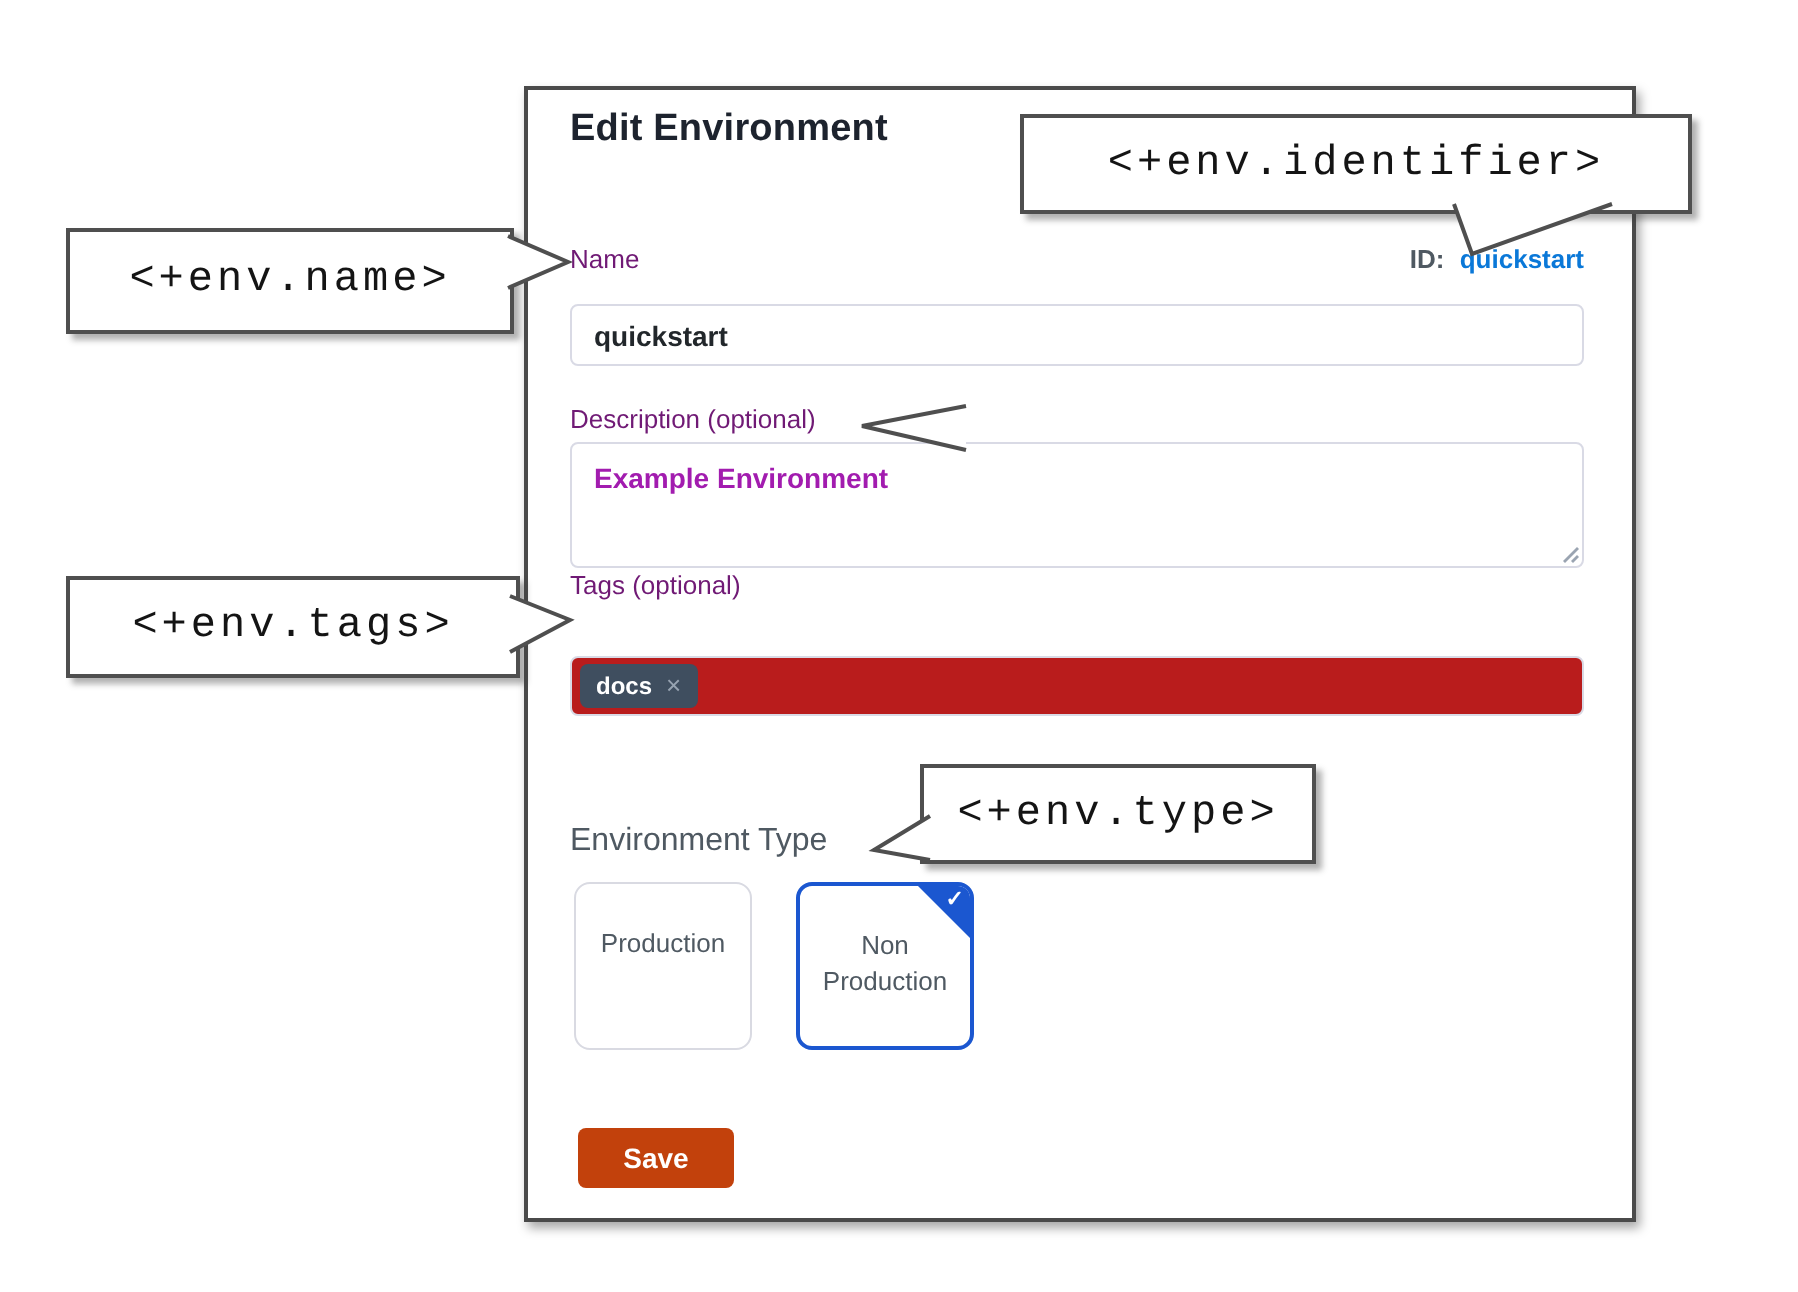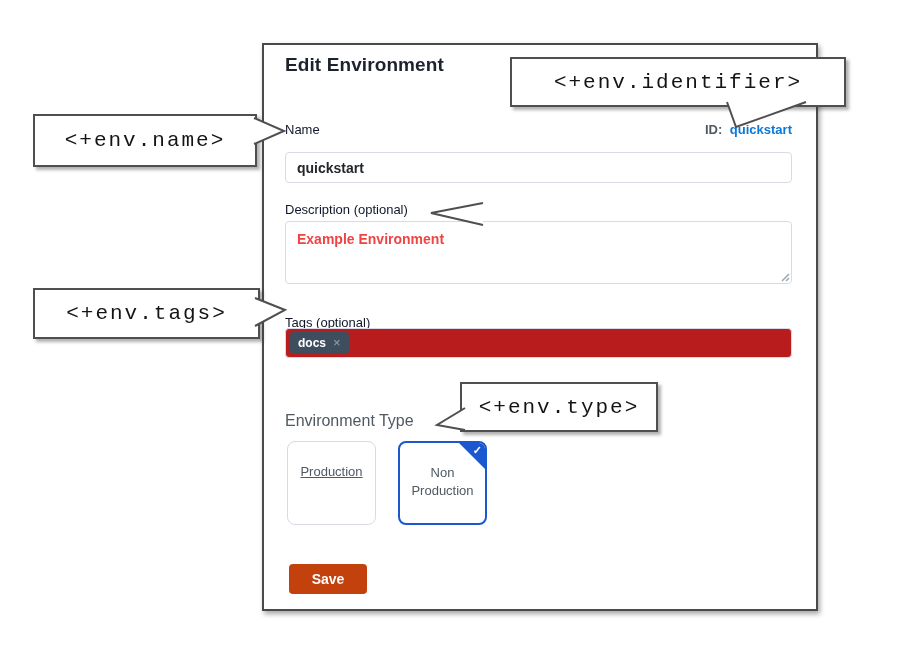--- a/index.html
+++ b/index.html
@@ -12,63 +12,63 @@
   
   .modal {
     position:absolute; left:262px; top:43px; width:556px; height:568px;
     background:#ffffff; border:2px solid #4a4a4a;
     box-shadow:2px 3px 5px rgba(0,0,0,.35);
   }
   .modal-title {
     position:absolute; left:21px; top:9px;
     font-size:19px; font-weight:700; color:#1d232e; letter-spacing:.1px;
   }
-  .field-label { font-size:13px; color:#0f172a; }
+  .field-label { font-size:13px; color:#701a75; }
   .name-row {
     position:absolute; left:21px; top:77px; width:507px;
     display:flex; justify-content:space-between; align-items:baseline;
   }
   .id-wrap { font-size:13px; font-weight:700; }
   .id-label { color:#4f5962; }
   .id-value { color:#0a78d8; margin-left:4px; cursor:pointer; }
   .text-input {
     position:absolute; left:21px; top:107px; width:507px; height:31px;
     border:1px solid #d9dae5; border-radius:4px; padding:0 11px;
     font-family:"Liberation Sans", sans-serif;
     font-size:14px; font-weight:700; color:#22272b; background:#fff; outline:none;
   }
   .desc-label { position:absolute; left:21px; top:157px; }
   .desc-area {
     position:absolute; left:21px; top:176px; width:507px; height:63px;
     border:1px solid #d9dae5; border-radius:4px; padding:8px 11px;
     font-family:"Liberation Sans", sans-serif;
-    font-size:14px; font-weight:700; color:#ef4444; resize:none; outline:none;
+    font-size:14px; font-weight:700; color:#a21caf; resize:none; outline:none;
     line-height:1.3; background:#fff;
   }
   .resize-grip { position:absolute; left:516px; top:227px; pointer-events:none; }
-  .tags-label { position:absolute; left:21px; top:240px;margin-top:30px; }
+  .tags-label { position:absolute; left:21px; top:240px; }
   .tags-field {
     position:absolute; left:21px; top:283px; width:507px; height:30px;
     border:1px solid #d9dae5; border-radius:4px; padding:3px 4px;
     display:flex; align-items:center; background:#b91c1c;
   }
   .tag-chip {
     display:inline-flex; align-items:center; gap:7px;
     background:#3f4e5f; color:#ffffff; border-radius:4px;
     padding:3px 8px; font-size:12px; font-weight:700; line-height:1.2;
   }
   .tag-x { color:#97a3b1; font-weight:400; font-size:13px; cursor:pointer; }
   .envtype-label { position:absolute; left:21px; top:367px; font-size:16px; color:#4f5962; }
   .type-card {
     position:absolute; top:396px; width:89px; height:84px;
     background:#fff; border:1px solid #d9dae2; border-radius:8px;
     padding-top:21px; text-align:center; font-size:13px; color:#4f5962;
     line-height:1.35; cursor:pointer; overflow:hidden;
   }
-  .type-card.prod { left:23px;text-decoration:underline; }
+  .type-card.prod { left:23px; }
   .type-card.nonprod { left:134px; border:2px solid #1b57d0; font-weight:400; }
   .corner-check {
     position:absolute; top:-1px; right:-1px; width:28px; height:28px;
     background:#1b57d0; clip-path:polygon(0 0, 100% 0, 100% 100%);
   }
   .corner-check-glyph {
     position:absolute; top:0px; right:3px; color:#ffffff; font-size:11px; font-weight:700;
   }
   .save-btn {
     position:absolute; left:25px; top:519px; width:78px; height:30px;

